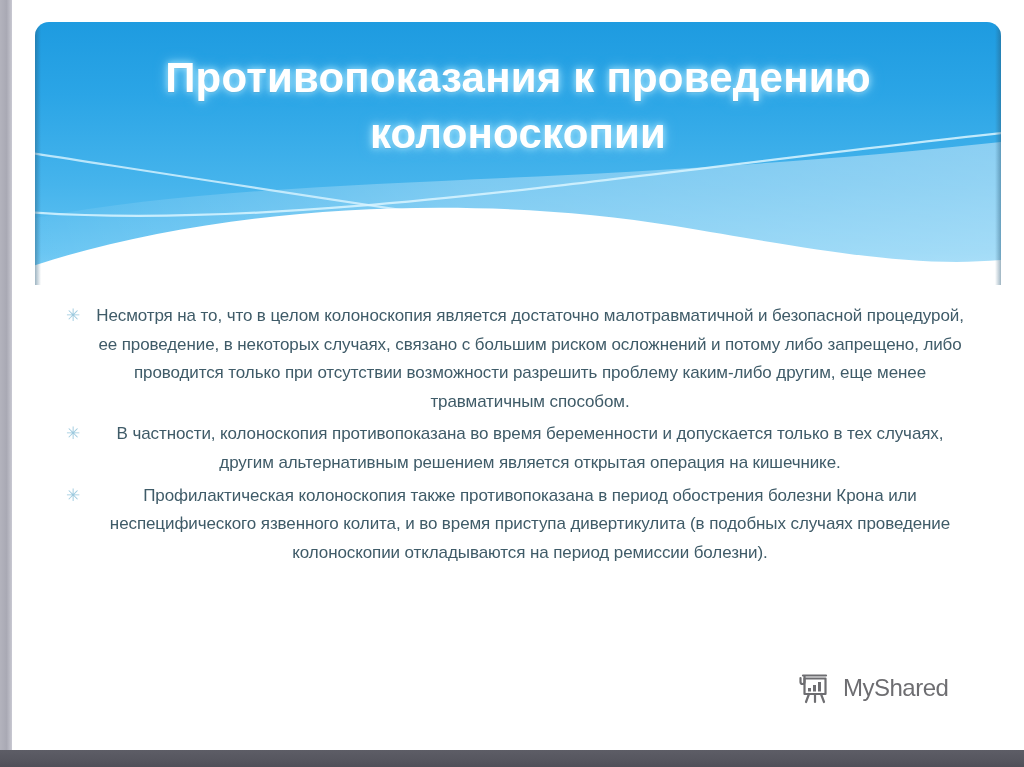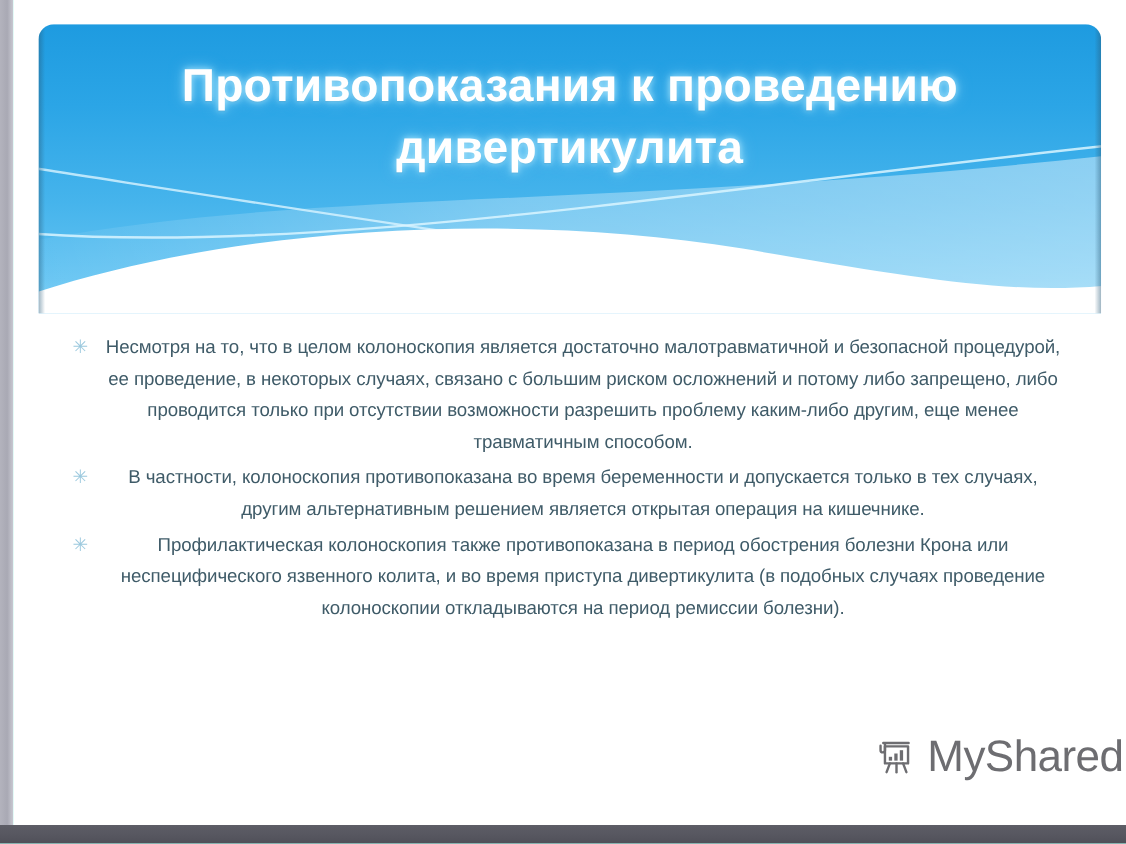--- a/index.html
+++ b/index.html
@@ -8,21 +8,21 @@
     background: #ffffff;
   }
   body {
     font-family: "Liberation Sans", sans-serif;
   }
   .screen {
     position: relative;
     width: 1024px;
     height: 767px;
     overflow: hidden;
-    background: #5eead4;
+    background: #737373;
   }
   
   .left-bar {
     position: absolute;
     left: 0;
     top: 0;
     width: 12px;
     height: 752px;
     background: linear-gradient(to right, #b3b3bd 0%, #a9a9b4 55%, #c9c9d2 100%);
   }
@@ -137,21 +137,21 @@
     gap: 8px;
     opacity: .82;
   }
   .wm-icon {
     width: 40px;
     height: 40px;
     display: block;
   }
   .wm-text {
     font-family: "Liberation Sans", sans-serif;
-    font-size: 40px;
+    font-size: 24px;
     color: #4e4e52;
     letter-spacing: -0.5px;
     line-height: 34px;
   }
 </style>
 </head>
 <body>
 
 <div class="screen">
 
@@ -184,21 +184,21 @@
         <path d="M-20,263 L-20,250 C160,186 420,168 640,204 C800,231 890,248 986,236 L986,263 Z" fill="url(#whiteWave)"></path>
 
         <path d="M-20,263 L-20,256 C200,206 470,196 700,226 C820,242 900,252 986,247 L986,263 Z" fill="#ffffff" fill-opacity="0.55"></path>
       </svg>
 
       <div class="banner-shadow-l"></div>
       <div class="banner-shadow-r"></div>
 
       <div class="title-block">
         <div class="title-line">Противопоказания к проведению</div>
-        <div class="title-line">дивертикулита</div>
+        <div class="title-line">колоноскопии</div>
       </div>
     </div>
 
     <div class="body">
 
       <div class="bullet-row">
         <span class="bullet-mark">✳</span>
         <span class="bullet-text">Несмотря на то, что в целом колоноскопия является достаточно малотравматичной и безопасной процедурой, ее проведение, в некоторых случаях, связано с большим риском осложнений и потому либо запрещено, либо проводится только при отсутствии возможности разрешить проблему каким-либо другим, еще менее травматичным способом.</span>
       </div>
 

